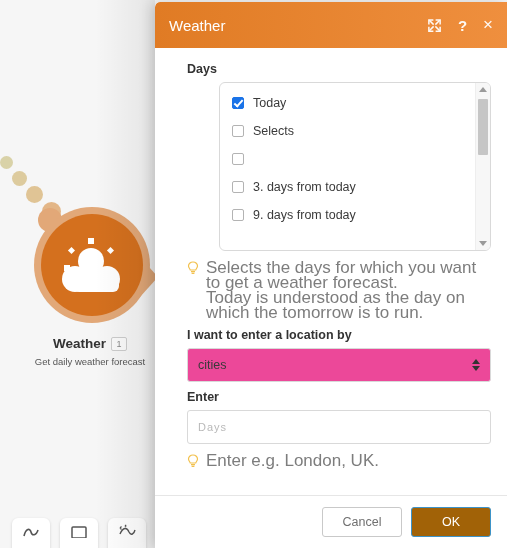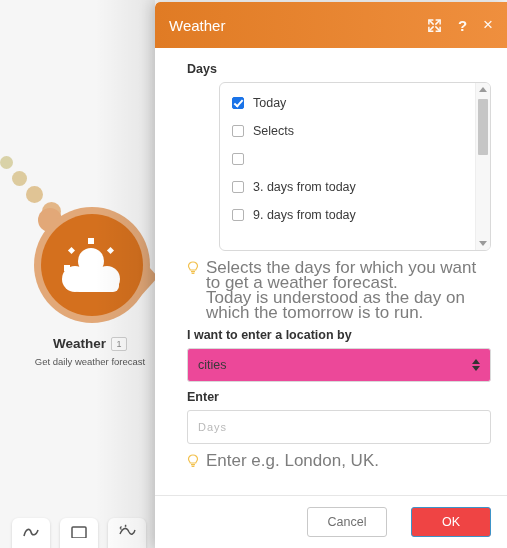--- a/index.html
+++ b/index.html
@@ -144,24 +144,24 @@
 
   .group { margin-top: 8px; }
 
   
   #dlg-footer {
     flex: 0 0 52px; height: 52px; border-top: 1px solid #e6e6e6; background: #fff;
     display: flex; align-items: center; justify-content: flex-end; gap: 9px; padding: 0 16px;
   }
   .btn {
     height: 28px; min-width: 56px; border-radius: 3px; font-size: 12.5px;
-    display: flex; align-items: center; justify-content: center; cursor: pointer; padding: 0 11px; margin-left: 15px;
+    display: flex; align-items: center; justify-content: center; cursor: pointer; padding: 0 11px;
   }
   #btn-cancel { background: #fff; border: 1px solid #c9c9c9; color: #707070; }
-  #btn-ok { background: #ef4444; border: 1px solid #3d93c8; color: #fff; }
+  #btn-ok { background: #a16207; border: 1px solid #3d93c8; color: #fff; }
 </style>
 </head>
 <body>
 
 <div id="root">
 
   <div id="canvas">
 
     <div class="dot" style="left:0px;  top:156px; width:13px; height:13px; background:#d9d2a8;"></div>
     <div class="dot" style="left:12px; top:171px; width:15px; height:15px; background:#ddcb9e;"></div>

